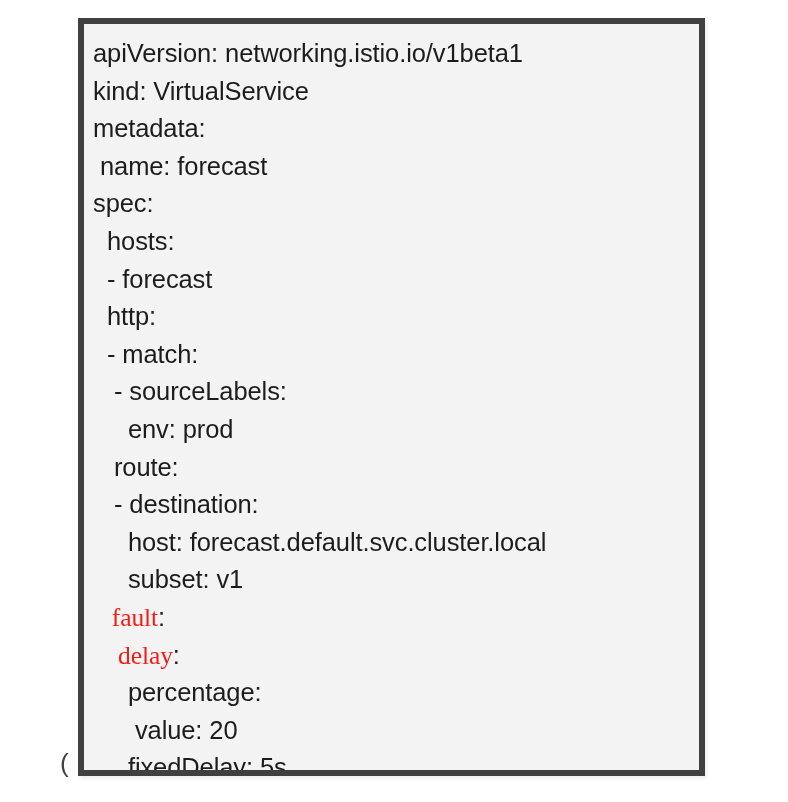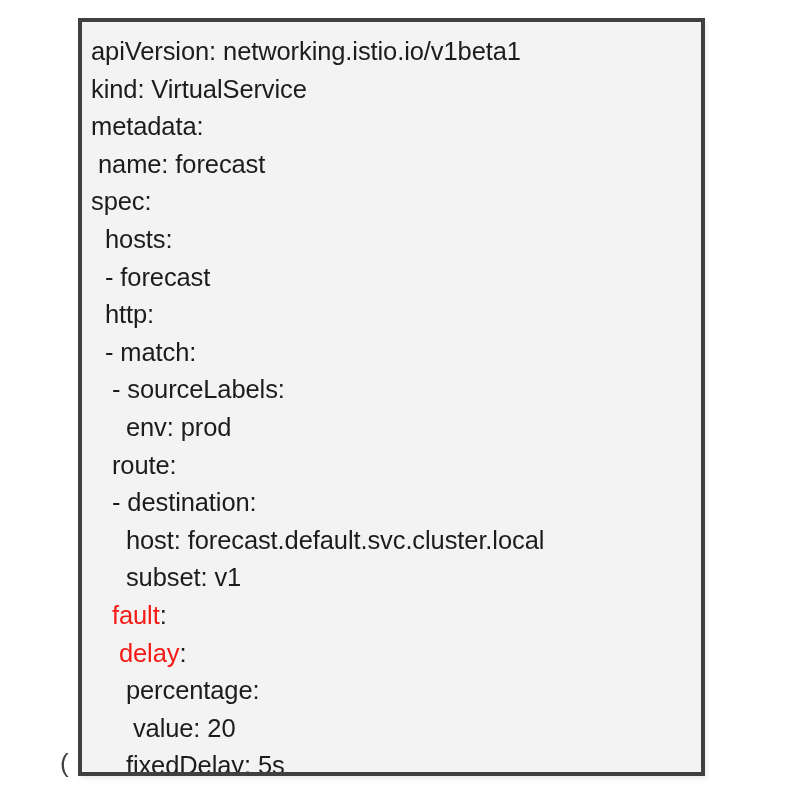--- a/index.html
+++ b/index.html
@@ -30,21 +30,21 @@
   }
 
   
   #yaml-panel {
     position: absolute;
     left: 78px;
     top: 18px;
     width: 627px;
     height: 758px;
     background: #f3f3f3;
-    border: 4px solid #404040;
+    border: 6px solid #404040;
     box-sizing: border-box;
     box-shadow: 2px 3px 4px rgba(0,0,0,0.07);
     z-index: 2;
     overflow: hidden;
   }
 
   #yaml-code {
     position: absolute;
     left: 9px;
     top: 11px;
@@ -57,20 +57,21 @@
     letter-spacing: -0.1px;
   }
 
   .yaml-line {
     white-space: pre;
     height: 37.6px;
   }
 
   .k-red {
     color: #f51b16;
+    font-family: Liberation Serif, serif;
   }
   .k-plain {
     color: #1c1c1c;
   }
 </style>
 </head>
 <body>
 
 <span id="edge-glyph">(</span>
 

